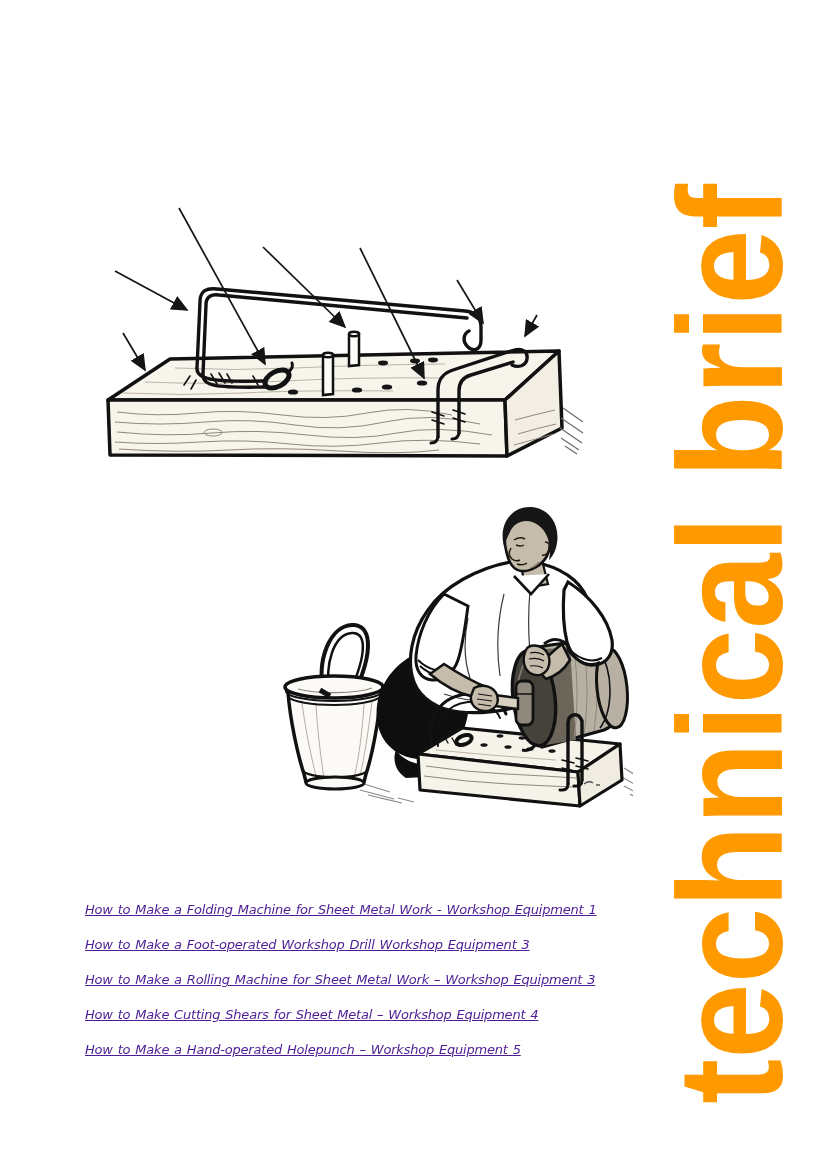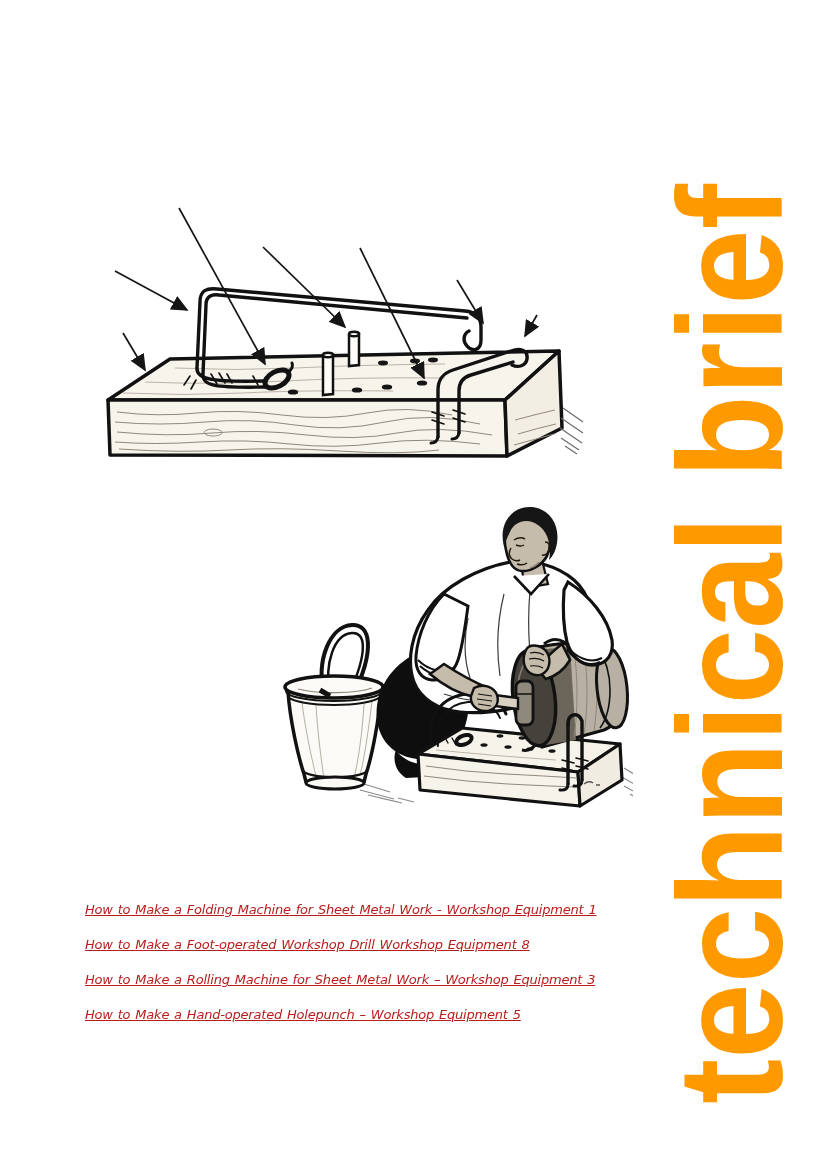--- a/index.html
+++ b/index.html
@@ -12,21 +12,21 @@
   #fig-jig   { left:95px;  top:190px; width:510px; height:290px; }
   #fig-man   { left:268px; top:498px; width:365px; height:315px; }
   #banner    { left:660px; top:174px; width:150px; height:945px; }
   .links {
     position:absolute; left:85px; top:902px; width:520px;
   }
   .links a {
     display:block; margin-bottom:20px; line-height:15px;
     font-family:"DejaVu Sans", sans-serif;
     font-style:italic; font-size:13px; letter-spacing:-0.2px; word-spacing:1px;
-    color:#b91c1c; text-decoration:underline; cursor:pointer;
+    color:#4c1d95; text-decoration:underline; cursor:pointer;
   }
   svg text.vtext {
     font-family:"Liberation Sans", sans-serif;
     font-weight:bold;
   }
 </style>
 <title>technical brief</title></head>
 <body>
 
 <div class="page">
@@ -214,22 +214,23 @@
       <path d="M162,176 C176,188 192,196 206,199 L216,208 L228,202 L220,190 C206,184 188,174 176,166 Z" fill="#c6bcab" stroke="#111" stroke-width="2.6"></path>
       <path d="M206,190 C216,185 226,189 229,197 C232,206 226,213 217,213 C208,213 202,206 203,198 Z" fill="#c6bcab" stroke="#111" stroke-width="2.4"></path>
       <path d="M210,196 l14,2 M209,201 l15,2 M210,206 l13,2" stroke="#111" stroke-width="1.2" fill="none"></path>
     </g>
 
     <path d="M316,286 q5,-4 9,-1 M328,287 l4,0" stroke="#555" stroke-width="1.3" fill="none"></path>
   </svg>
 
   <nav class="links">
     <a href="#">How to Make a Folding Machine for Sheet Metal Work - Workshop Equipment 1</a>
-    <a href="#">How to Make a Foot-operated Workshop Drill Workshop Equipment 8</a>
+    <a href="#">How to Make a Foot-operated Workshop Drill Workshop Equipment 3</a>
     <a href="#">How to Make a Rolling Machine for Sheet Metal Work – Workshop Equipment 3</a>
+    <a href="#">How to Make Cutting Shears for Sheet Metal – Workshop Equipment 4</a>
     <a href="#">How to Make a Hand-operated Holepunch – Workshop Equipment 5</a>
   </nav>
 
   <svg id="banner" class="fig" viewBox="0 0 150 945">
     <text class="vtext" transform="translate(122,930) rotate(-90)" font-size="148" textLength="920" lengthAdjust="spacingAndGlyphs" fill="#FF9900">technical brief</text>
   </svg>
 
 </div>
 
 </body></html>

